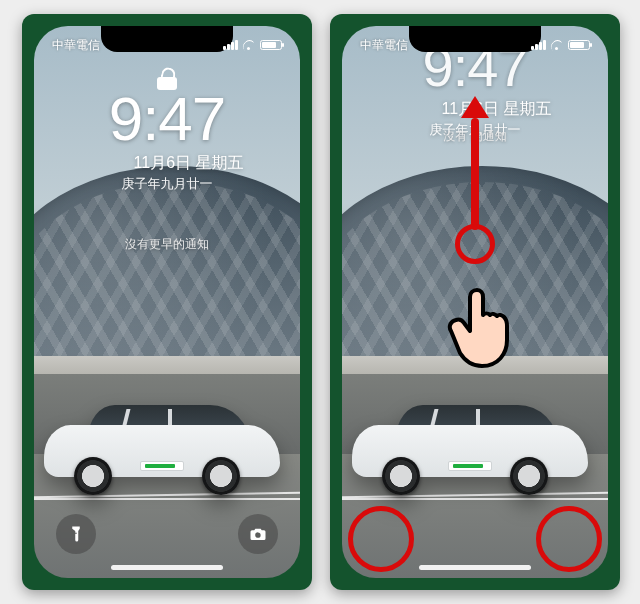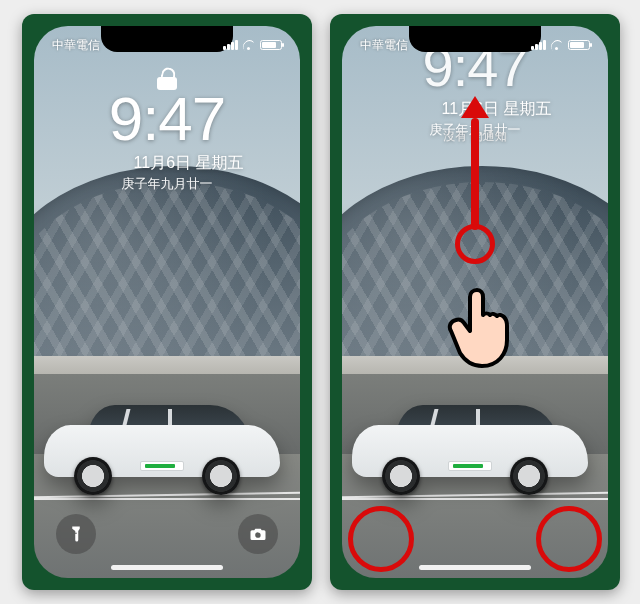--- a/index.html
+++ b/index.html
@@ -232,20 +232,21 @@
       <div class="lock-ic">
         <div class="shk"></div>
           <div class="bd"></div>
       </div>
       <div class="clock">
         <div class="time">9:47</div>
         <div class="date">11月6日 星期五</div>
         <div class="alt">庚子年九月廿一</div>
       </div>
 
+      <div class="no-older">沒有更早的通知</div>
 
       <div class="dock-btn left">
         <svg class="ic" viewBox="0 0 24 24">
           <path fill="#fff" d="M7 2h10v3l-2 3v12a2 2 0 0 1-4 0V8L7 5V2zm4 9a1 1 0 1 0 2 0 1 1 0 0 0-2 0z"></path>
         </svg>
       </div>
       <div class="dock-btn right">
         <svg class="ic" viewBox="0 0 24 24">
           <path fill="#fff" d="M4 7h3l1.5-2h7L17 7h3a2 2 0 0 1 2 2v9a2 2 0 0 1-2 2H4a2 2 0 0 1-2-2V9a2 2 0 0 1 2-2zm8 2.5A3.5 3.5 0 1 0 12 17a3.5 3.5 0 0 0 0-7z"></path>
         </svg>

